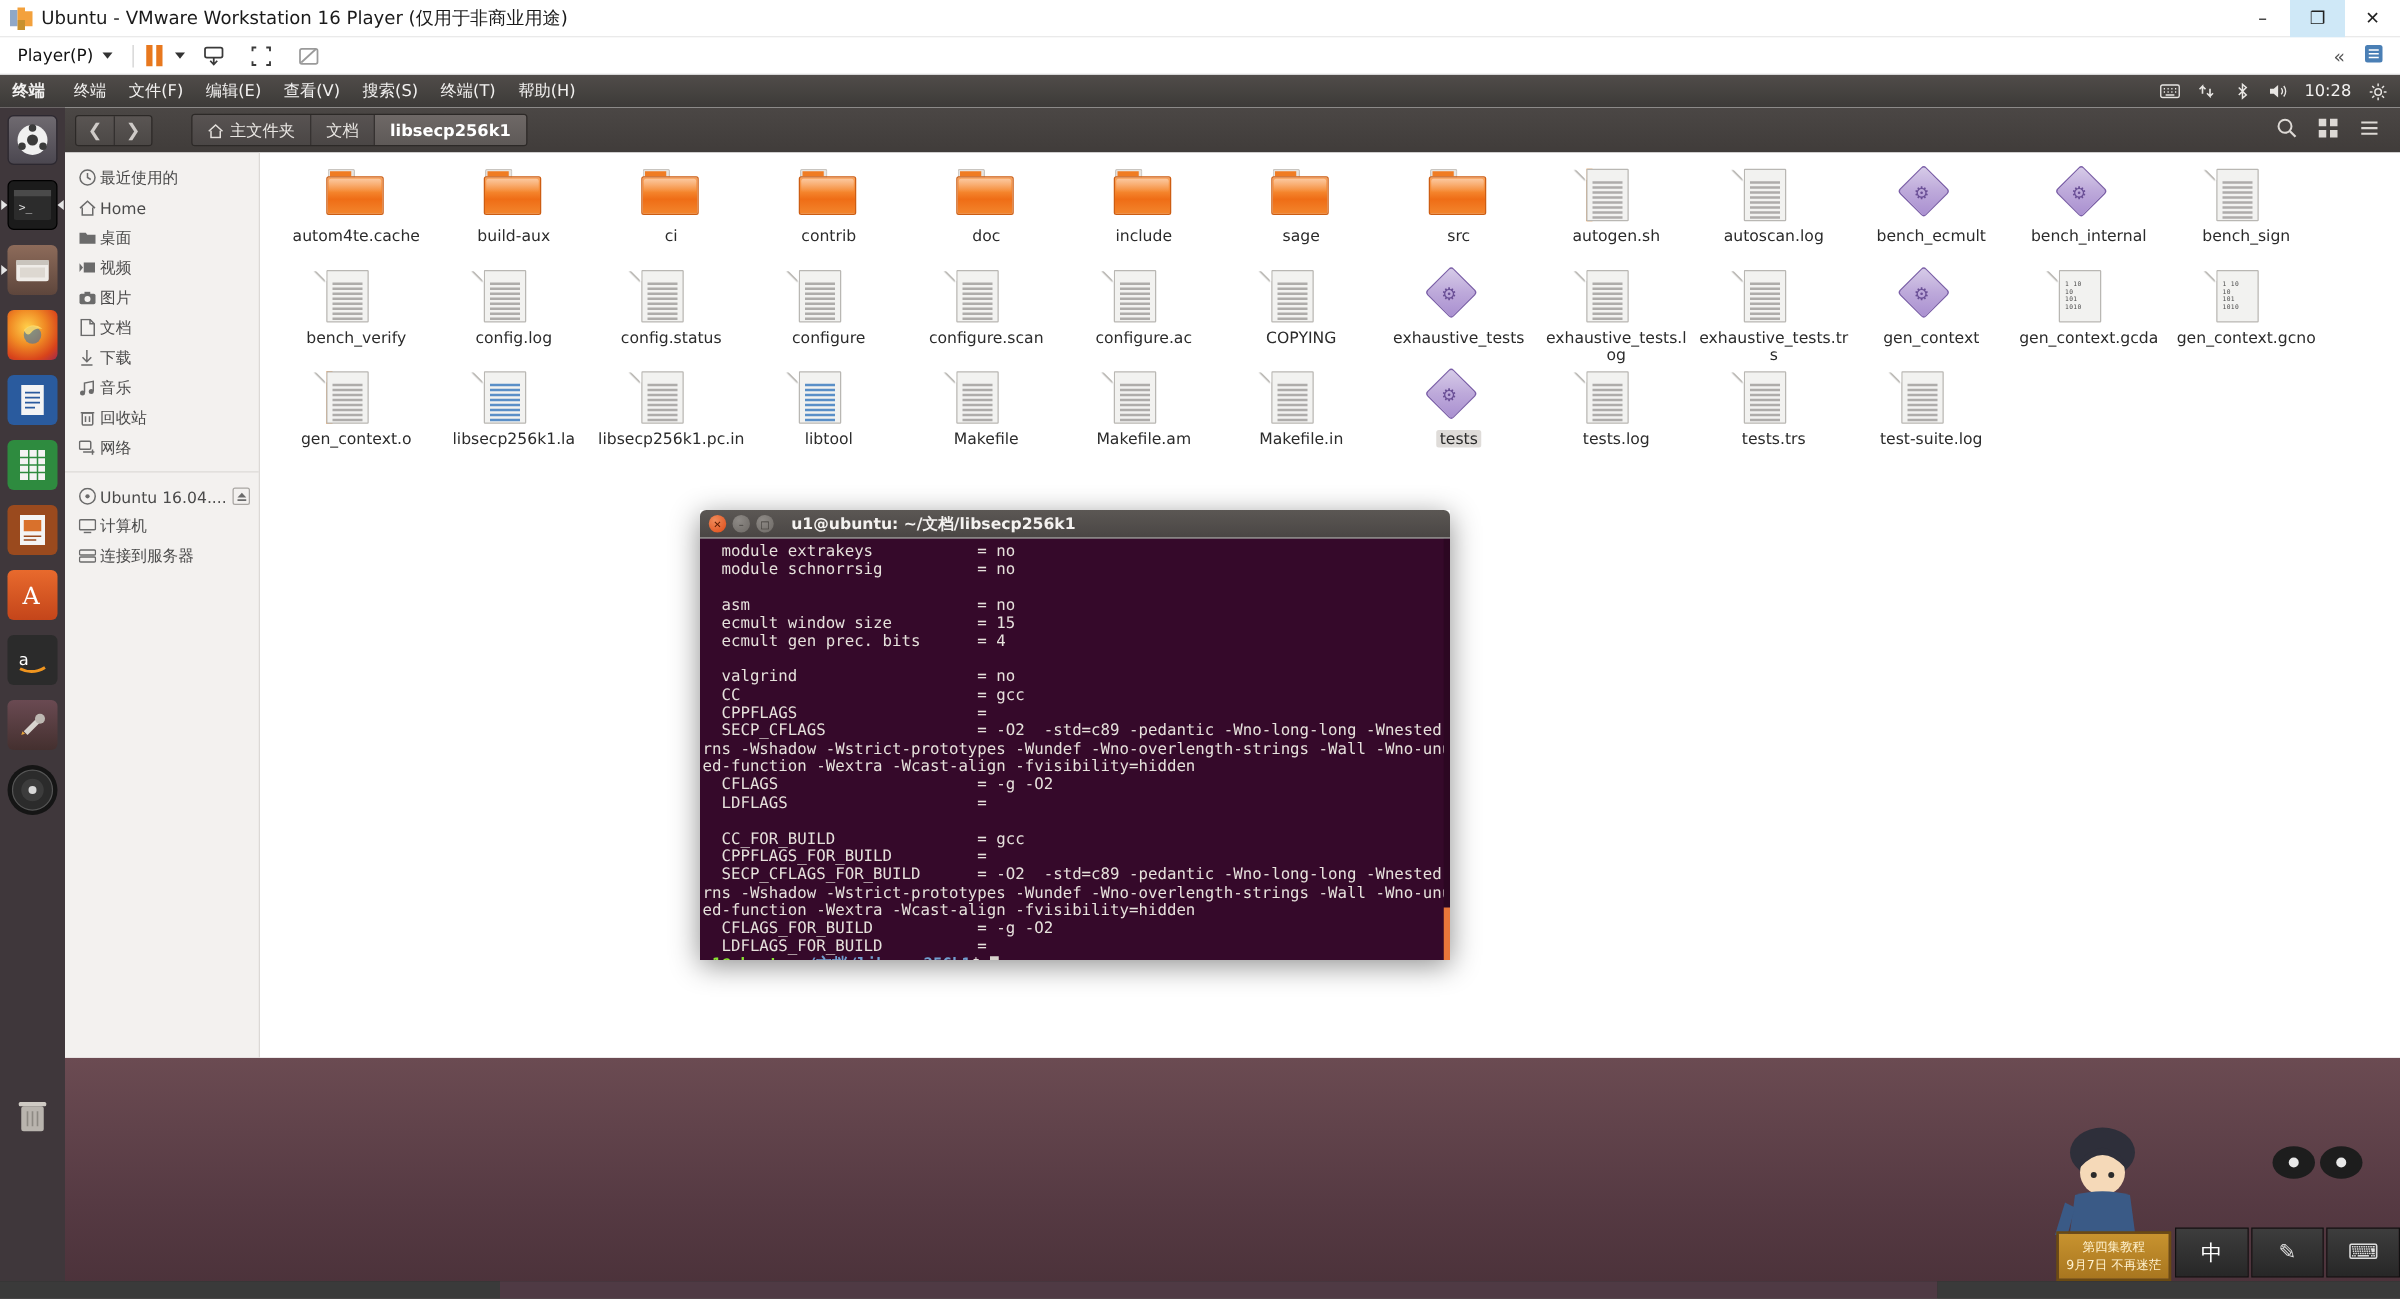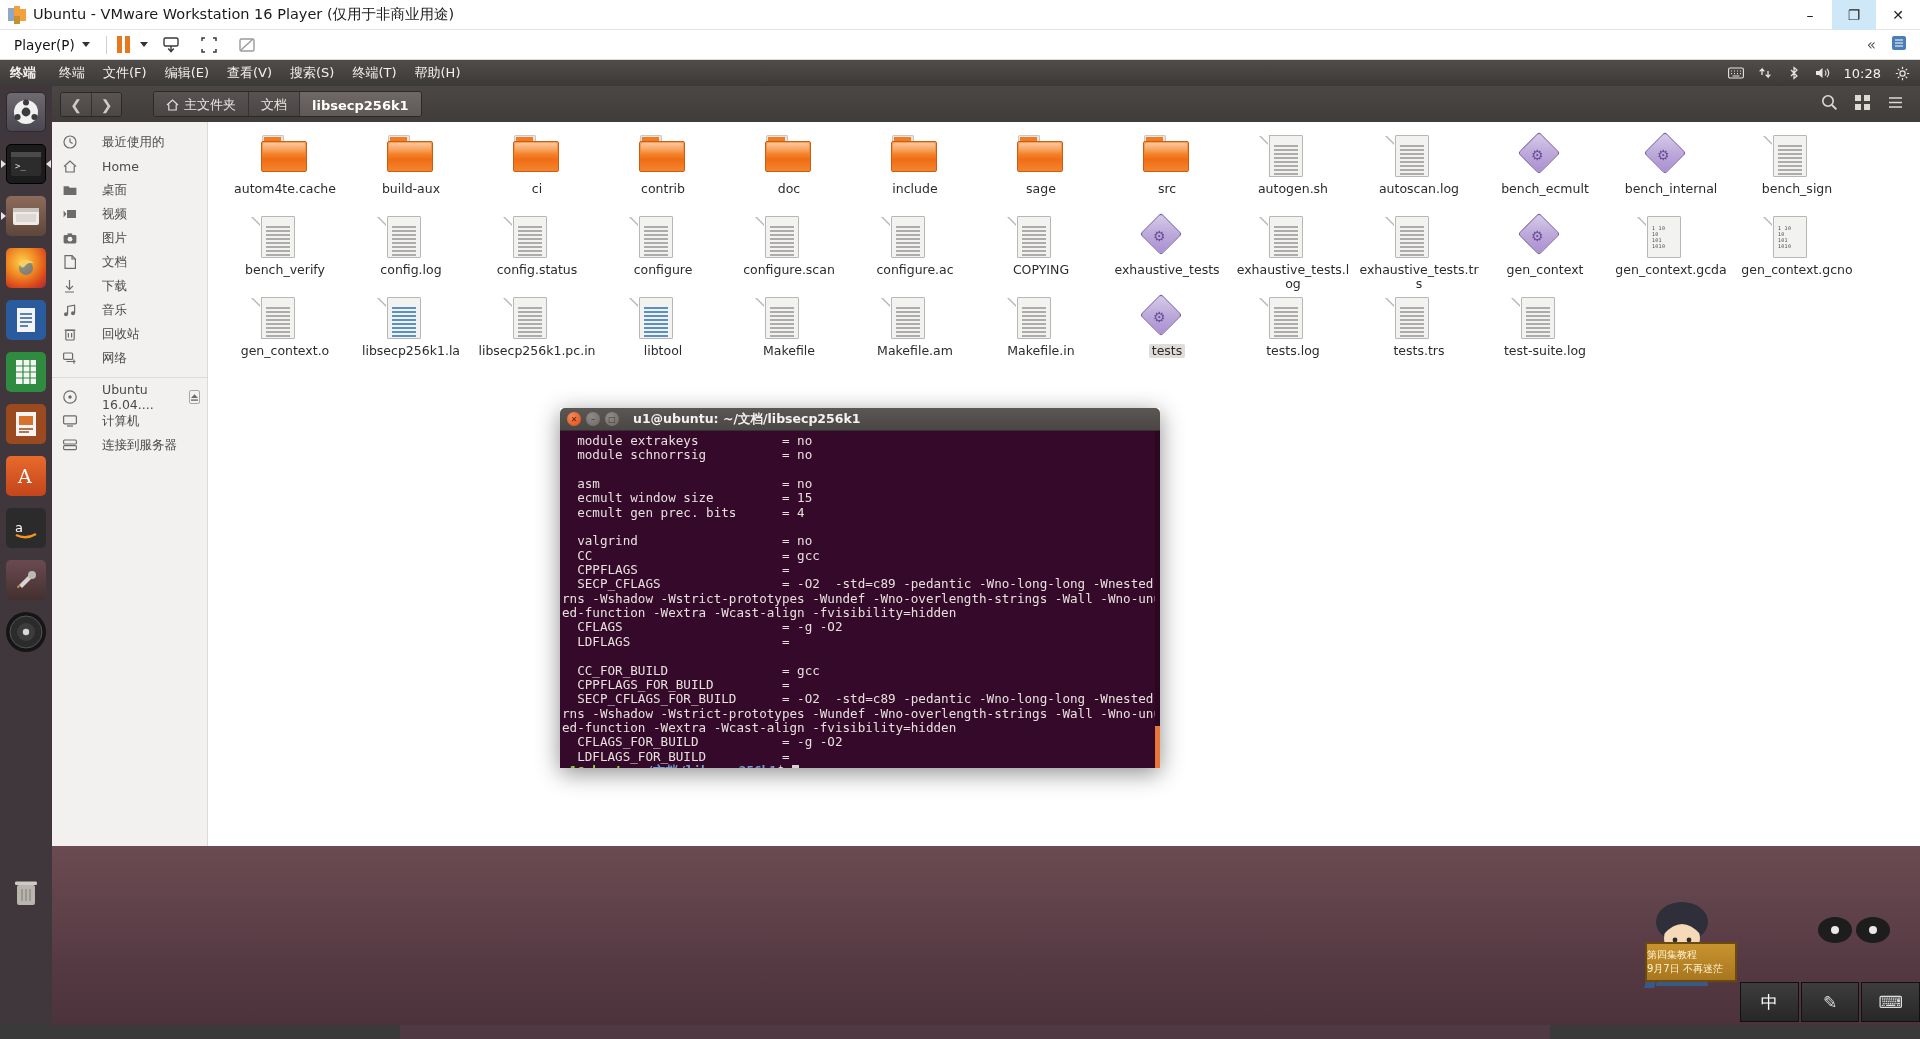--- a/index.html
+++ b/index.html
@@ -88,21 +88,21 @@
   .nav-btn + .nav-btn { border-left: 1px solid #343130; }
   .crumbs { display: flex; margin-left: 25px; height: 26px; border-radius: 3px; overflow: hidden; border: 1px solid #2c2927;}
   .crumb { padding: 0 12px; height: 26px; display: flex; align-items: center; gap: 5px;
     background: linear-gradient(180deg,#585352 0%,#494544 100%); color: #e9e6e3; font-size: 13px; }
   .crumb + .crumb { border-left: 1px solid #363231; }
   .crumb.active { background: linear-gradient(180deg,#6e6866 0%,#5d5856 100%); font-weight: bold; color:#fff; }
   .naut-head-right { margin-left: auto; display: flex; align-items: center; gap: 16px; padding-right: 8px; color: #d8d4d1; }
 
   .naut-body { display: flex; height: 724px; }
   .naut-side { width: 156px; background: #f3f1ef; border-right: 1px solid #dcd9d6; padding-top: 8px; }
-  .side-item { display: flex; align-items: center; gap: 25px; height: 24px; padding-left: 10px; font-size: 12.5px; color: #4a4a4a; }
+  .side-item { display: flex; align-items: center; gap: 3px; height: 24px; padding-left: 10px; font-size: 12.5px; color: #4a4a4a; }
   .side-sep { height: 1px; background: #dddad7; margin: 7px 0; }
   .side-icon { width: 15px; height: 15px; display: flex; align-items: center; justify-content: center; color: #6b6b6b; flex: none; }
   .side-eject { margin-left: auto; margin-right: 7px; width: 14px; height: 14px; border: 1px solid #a9a6a3; border-radius: 2px; display:flex; align-items:center; justify-content:center;}
 
   .naut-main { flex: 1; background: #ffffff; padding: 8px 10px 0 14px; overflow: hidden; }
   .grid { display: flex; flex-wrap: wrap; }
   .fitem { width: 126px; height: 81px; display: flex; flex-direction: column; align-items: center; padding-top: 5px; }
   .fitem .label { font-size: 12.5px; color: #2b2b2b; text-align: center; line-height: 14px; margin-top: 3px; max-width: 120px; word-wrap: break-word; }
   .fitem.selected .label { background: #dfdcd9; border-radius: 2px; padding: 0 3px; }
 
@@ -166,23 +166,23 @@
   .mascot { position: absolute; left: 1630px; top: 900px; width: 290px; height: 120px; }
   .ime-bar {
     position:absolute; left: 1740px; top: 982px; width: 180px; height: 40px;
     display:flex; gap: 2px;
   }
   .ime-key { flex:1; background: linear-gradient(180deg,#3d3d3d 0%,#272727 100%); border:1px solid #111;
     color:#ddd; display:flex; align-items:center; justify-content:center; font-size: 17px; }
   .ime-key.hl { color: #fff; }
 
   .sign {
-    position:absolute; left: 1645px; top: 942px; width: 92px; height: 40px;
+    position:absolute; left: 1645px; top: 985px; width: 92px; height: 40px;
     background: linear-gradient(180deg,#c8932f 0%,#a8761f 100%); border:2px solid #6b4a12;
-    color:#fff2cf; font-size: 10px; display:flex; flex-direction:column; justify-content:center;
+    color:#fff2cf; font-size: 10px; display:flex; flex-direction:column; align-items:center; justify-content:center;
   }
 </style>
 </head>
 <body>
 
 <div id="root">
 
   <div class="vm-titlebar">
     <span class="vm-logo">
         <i></i>

